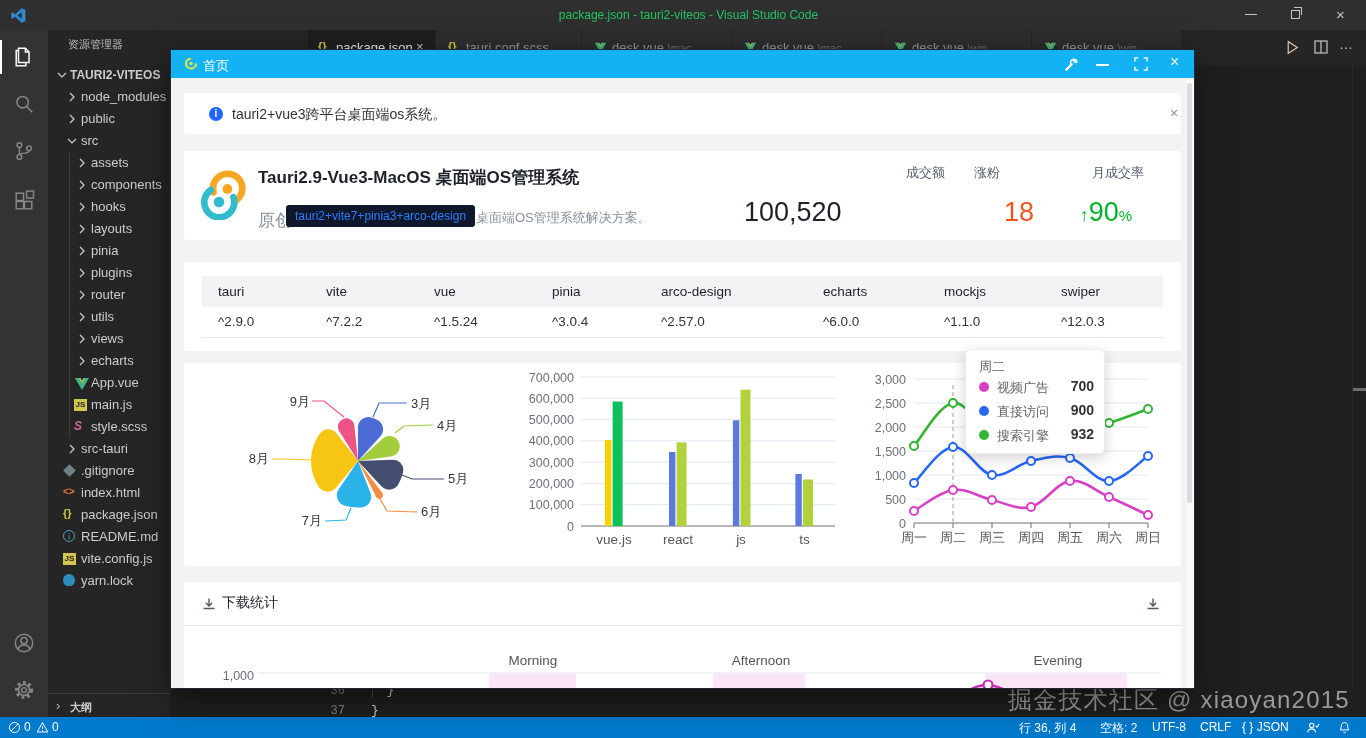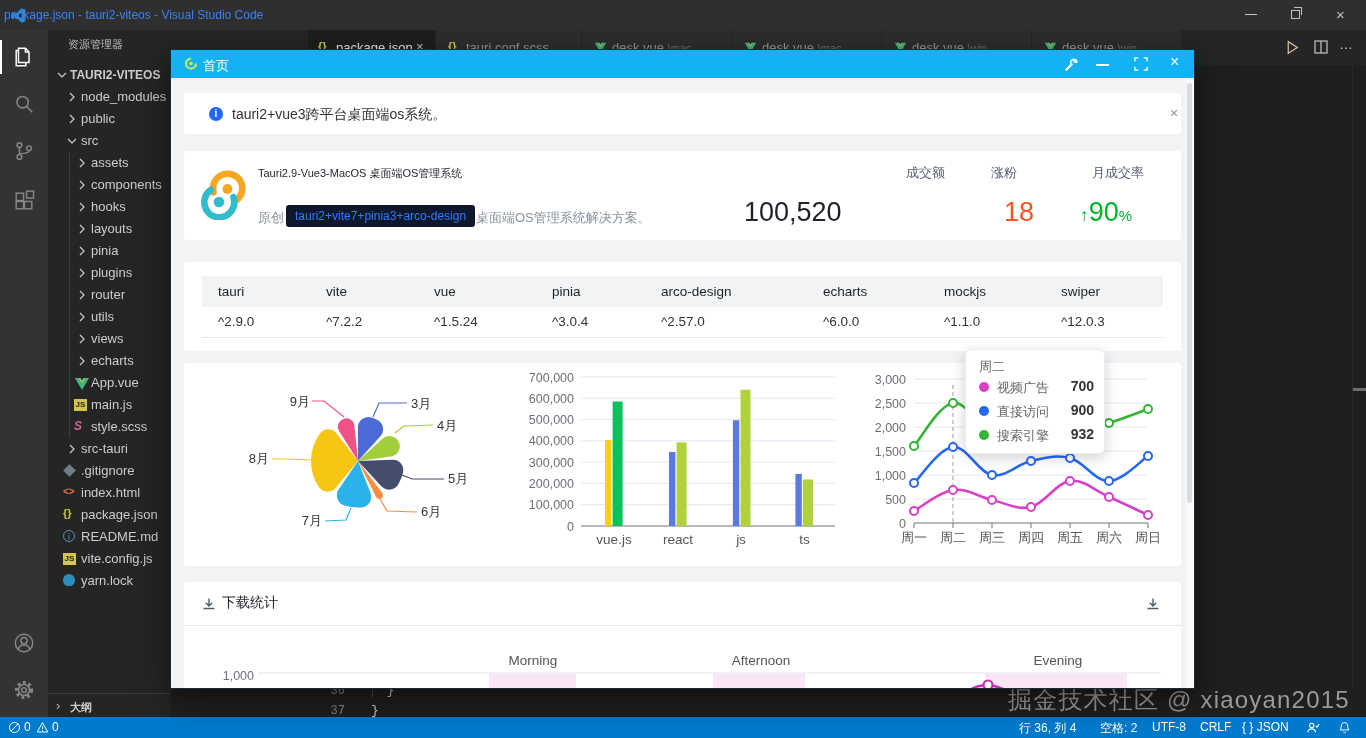--- a/index.html
+++ b/index.html
@@ -3,21 +3,21 @@
 <meta charset="utf-8">
 <style>
 * { margin:0; padding:0; box-sizing:border-box; }
 html,body { width:1366px; height:738px; overflow:hidden; }
 body { font-family:"Liberation Sans", sans-serif; }
 #stage { position:relative; width:1366px; height:738px; background:#1f1f1f; overflow:hidden; }
 .abs { position:absolute; }
 
 
 #vs-title { left:0; top:0; width:1366px; height:30px; background:#2f2f30; }
-#vs-title .ttl { position:absolute; left:4px; right:0; top:8px; color:#3b82f6; font-size:12px; }
+#vs-title .ttl { position:absolute; left:11px; right:0; top:8px; text-align:center; color:#22c55e; font-size:12px; }
 #vs-activity { left:0; top:30px; width:48px; height:687px; background:#333333; }
 #vs-side { left:48px; top:30px; width:122px; height:687px; background:#252526; color:#cccccc; }
 #vs-tabs { left:170px; top:30px; width:1196px; height:35px; background:#252526; }
 #vs-status { left:0; top:717px; width:1366px; height:21px; background:#007acc; color:#fff; font-size:12px; }
 .tab { position:absolute; top:0; height:35px; background:#2d2d2d; color:#969696; font-size:13px; border-right:1px solid #252526; }
 .tab.active { background:#1e1e1e; color:#e8e8e8; }
 .tab .lbl { position:absolute; top:10px; white-space:nowrap; }
 .tree-row { position:absolute; left:0; width:122px; height:22px; font-size:13px; color:#cccccc; white-space:nowrap; }
 .chev { position:absolute; width:16px; height:16px; top:3px; }
 .mono { font-family:"Liberation Mono", monospace; }
@@ -360,27 +360,27 @@
         <div class="abs" style="left:986px;top:12px;font-size:14px;color:#8a9099">×</div>
       </div>
 
       <div class="card" style="left:13px;top:73px;width:997px;height:89px">
         <svg class="abs" style="left:14px;top:13px" width="52" height="56" viewBox="199 164 52 56">
 <path d="M237.1,200.5 A14.7,14.7 0 1 0 214.5,192.3" fill="none" stroke="#f5a623" stroke-width="6.6" stroke-linecap="round"></path>
 <path d="M211.7,190.0 A15,15 0 1 0 234.4,197.2" fill="none" stroke="#30bccc" stroke-width="6.6" stroke-linecap="round"></path>
 <circle cx="228.4" cy="189" r="4.9" fill="#f5a623"></circle>
 <circle cx="220" cy="202" r="5.3" fill="#30bccc"></circle>
 </svg>
-        <div class="abs" style="left:74px;top:15px;font-size:11px;font-weight:normal;color:#1d2129">Tauri2.9-Vue3-MacOS 桌面端OS管理系统</div>
-        <div class="abs" style="left:74px;top:58px;font-size:13px;color:#86909c">原创</div>
+        <div class="abs" style="left:74px;top:15px;font-size:17px;font-weight:bold;color:#1d2129">Tauri2.9-Vue3-MacOS 桌面端OS管理系统</div>
+        <div class="abs" style="left:74px;top:58px;font-size:17px;color:#86909c">原创</div>
         <div class="abs" style="left:102px;top:54px;height:22px;background:#0f172a;border-radius:3px;color:#2b7cff;font-size:12px;line-height:22px;padding:0 9px;white-space:nowrap">tauri2+vite7+pinia3+arco-design</div>
         <div class="abs" style="left:292px;top:58px;font-size:13px;color:#86909c">桌面端OS管理系统解决方案。</div>
         <div class="abs" style="left:600px;top:13px;width:161px;text-align:right;font-size:13px;color:#4e5969">成交额</div>
         <div class="abs" style="left:560px;top:46px;width:201px;text-align:left;font-size:27px;color:#1d2129">100,520</div>
-        <div class="abs" style="left:790px;top:13px;width:60px;text-align:center;font-size:13px;color:#4e5969">涨粉</div>
+        <div class="abs" style="left:790px;top:13px;width:60px;text-align:left;font-size:13px;color:#4e5969">涨粉</div>
         <div class="abs" style="left:790px;top:46px;width:60px;text-align:right;font-size:27px;color:#f5531f">18</div>
         <div class="abs" style="left:884px;top:13px;width:76px;text-align:right;font-size:13px;color:#4e5969">月成交率</div>
         <div class="abs" style="left:884px;top:46px;width:76px;text-align:center;font-size:27px;color:#00b42a"><span style="font-size:18px;font-weight:bold">↑</span>90<span style="font-size:15px">%</span></div>
       </div>
 
       <div class="card" style="left:13px;top:184px;width:997px;height:89px">
         <table style="position:absolute;left:18px;top:14px;width:961px;border-collapse:collapse;table-layout:fixed;font-size:13.5px">
           <colgroup>
               <col style="width:108px">
               <col style="width:108px">

